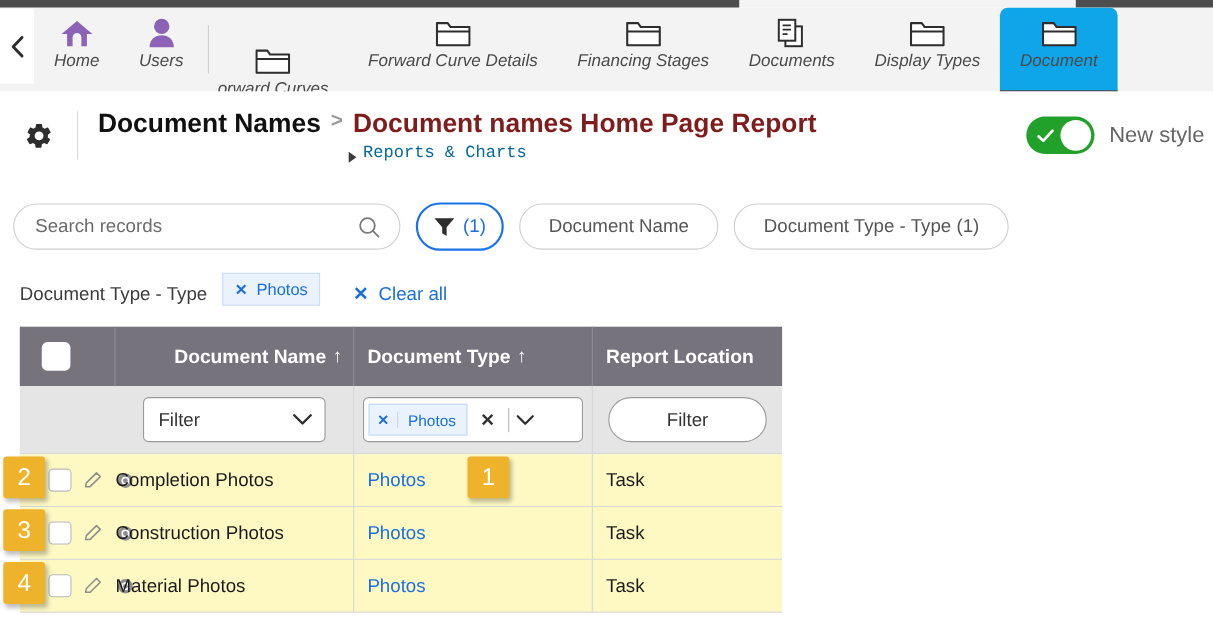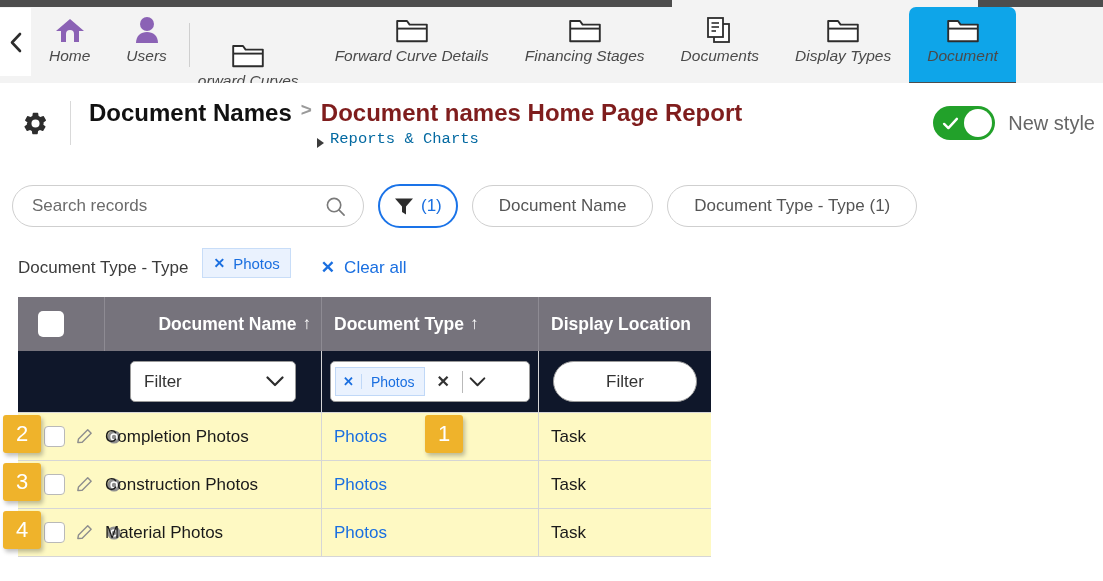--- a/index.html
+++ b/index.html
@@ -151,21 +151,21 @@
   }
   .th.c-sel  { width: 87px; justify-content: flex-start; padding-left: 20px; }
   .th.c-name { width: 217px; justify-content: flex-end; gap: 6px; padding-right: 10px; }
   .th.c-type { width: 217px; justify-content: flex-start; gap: 6px; padding-left: 12px; }
   .th.c-disp { width: 172px; justify-content: flex-start; border-right: none; padding-left: 12px; }
   .hdr-check {
     width: 26px; height: 26px; background: #fff; border-radius: 5px;
   }
   .arrow-up { font-size: 17px; font-weight: normal; }
 
-  .filterrow { display: flex; height: 62px; border-bottom: 1px solid #d6d6d6; background: #0f172a; }
+  .filterrow { display: flex; height: 62px; border-bottom: 1px solid #d6d6d6; background: #e5e5e5; }
   .fcell { display: flex; align-items: center; justify-content: center; border-right: 1px solid #d6d6d6; }
   .fcell.c-sel  { width: 87px; border-right: none; }
   .fcell.c-name { width: 217px; }
   .fcell.c-type { width: 217px; }
   .fcell.c-disp { width: 172px; border-right: none; }
 
   .select-box {
     width: 166px; height: 41px; border: 1px solid #9a9a9a; border-radius: 5px;
     display: flex; align-items: center; justify-content: space-between;
     padding: 0 11px 0 13px; background: #fff; font-size: 17px; color: #333; cursor: pointer;
@@ -380,21 +380,21 @@
       </div>
       <div class="th c-name">
         <span>Document Name</span>
         <span class="arrow-up">↑</span>
       </div>
       <div class="th c-type">
         <span>Document Type</span>
         <span class="arrow-up">↑</span>
       </div>
       <div class="th c-disp">
-        <span>Display Location</span>
+        <span>Report Location</span>
       </div>
     </div>
 
     <div class="filterrow">
       <div class="fcell c-sel"></div>
       <div class="fcell c-name">
         <div class="select-box">
           <span>Filter</span>
           <svg width="18" height="11" viewBox="0 0 18 11">
             <path d="M1.5 1.5 L9 9 L16.5 1.5" stroke="#2d2d2d" stroke-width="2.2" fill="none" stroke-linecap="round" stroke-linejoin="round"></path>

